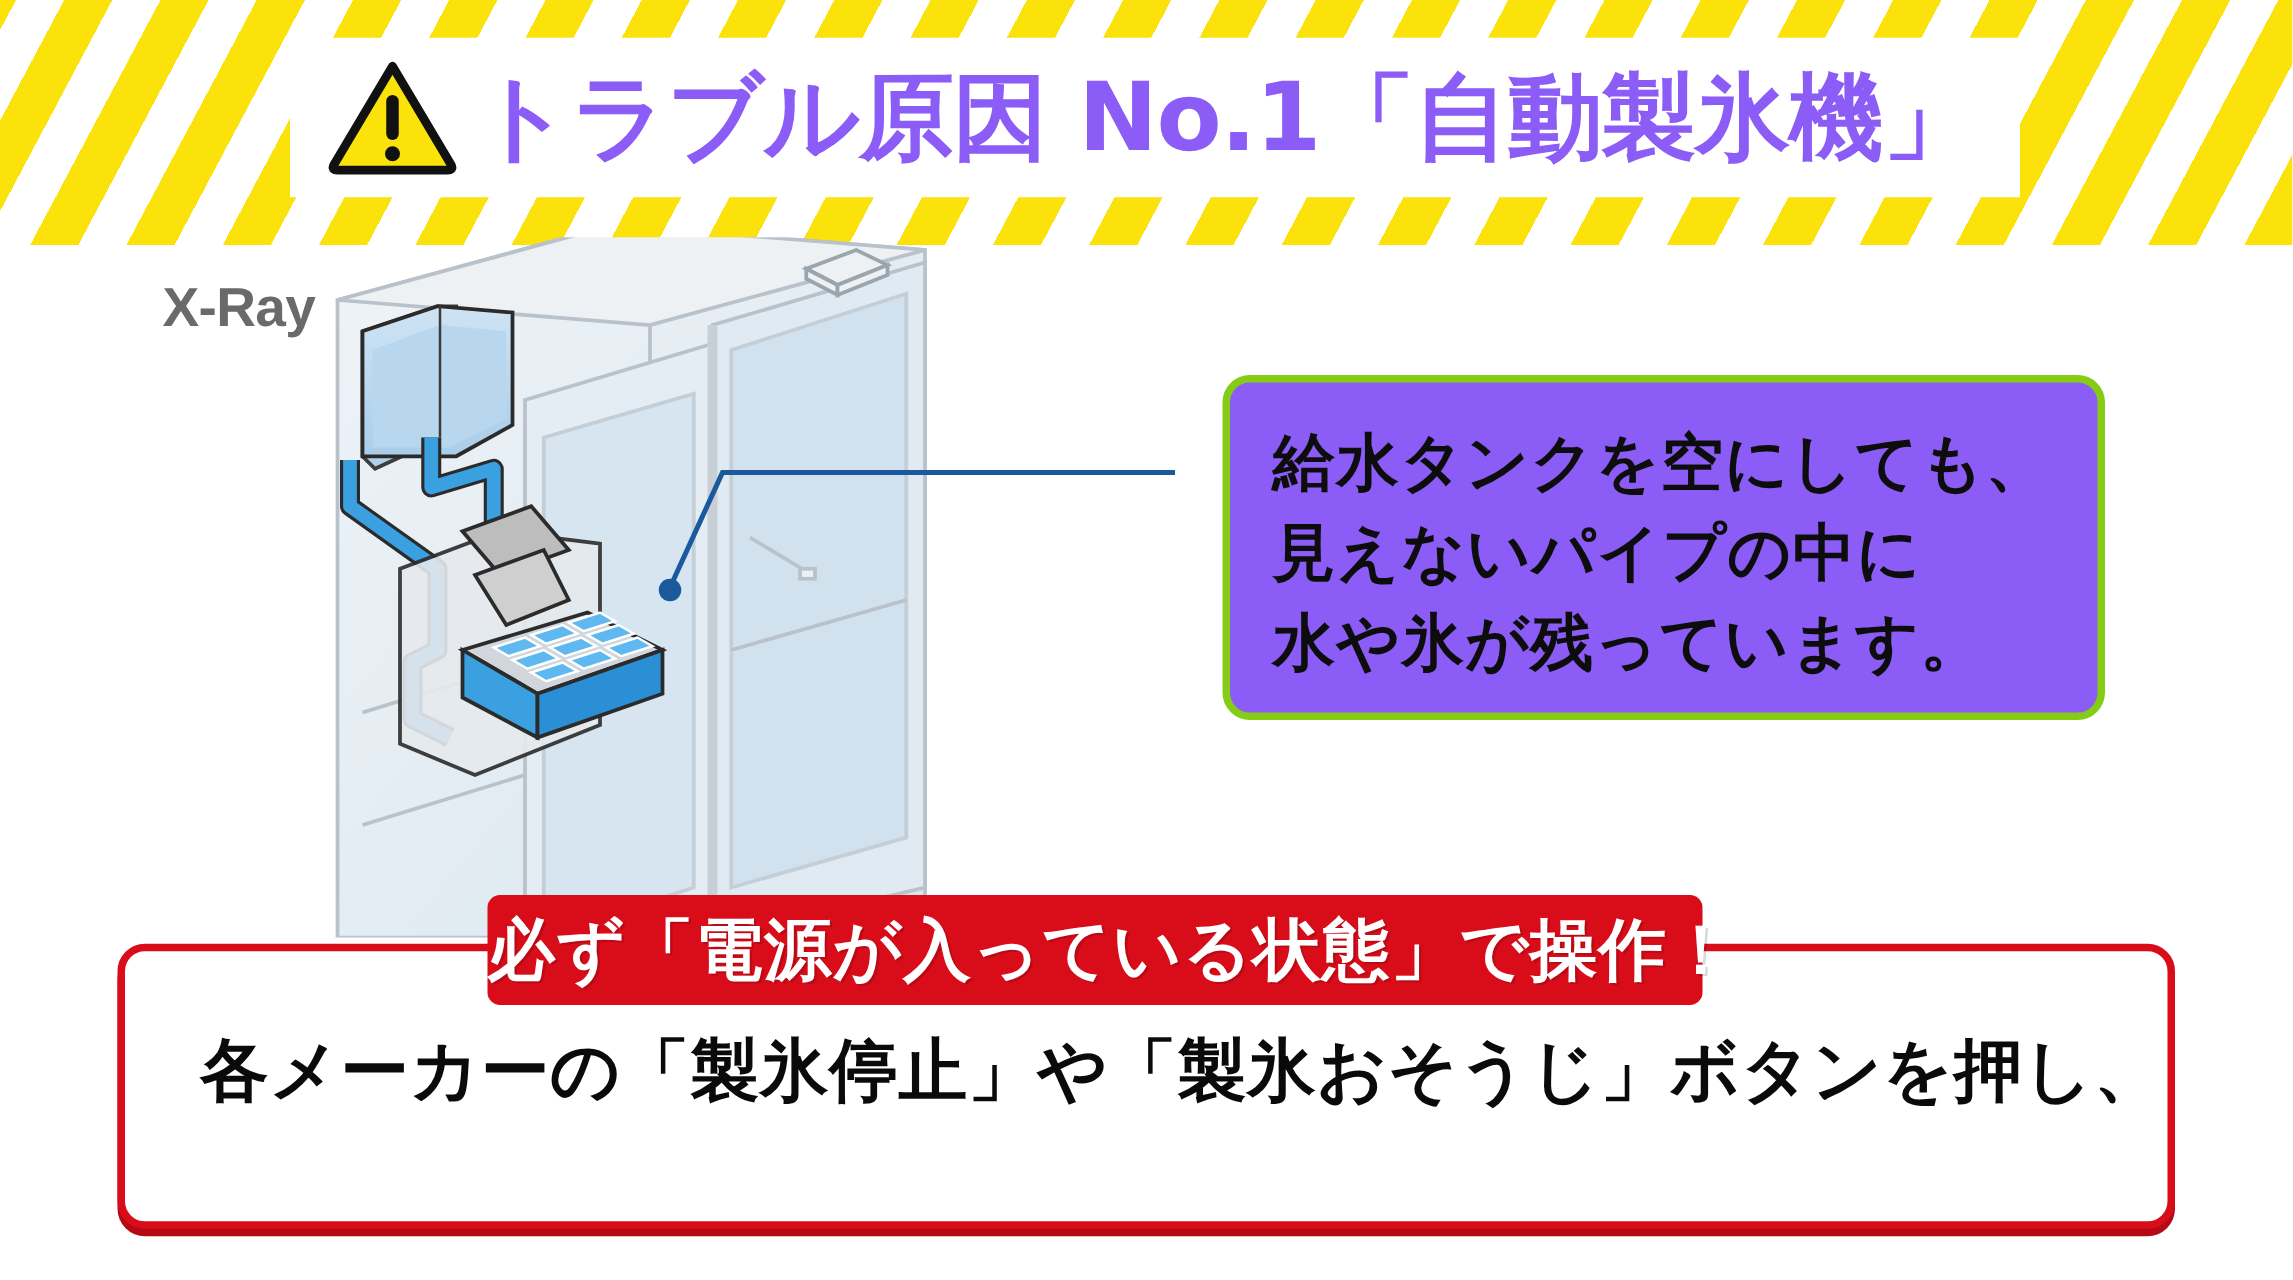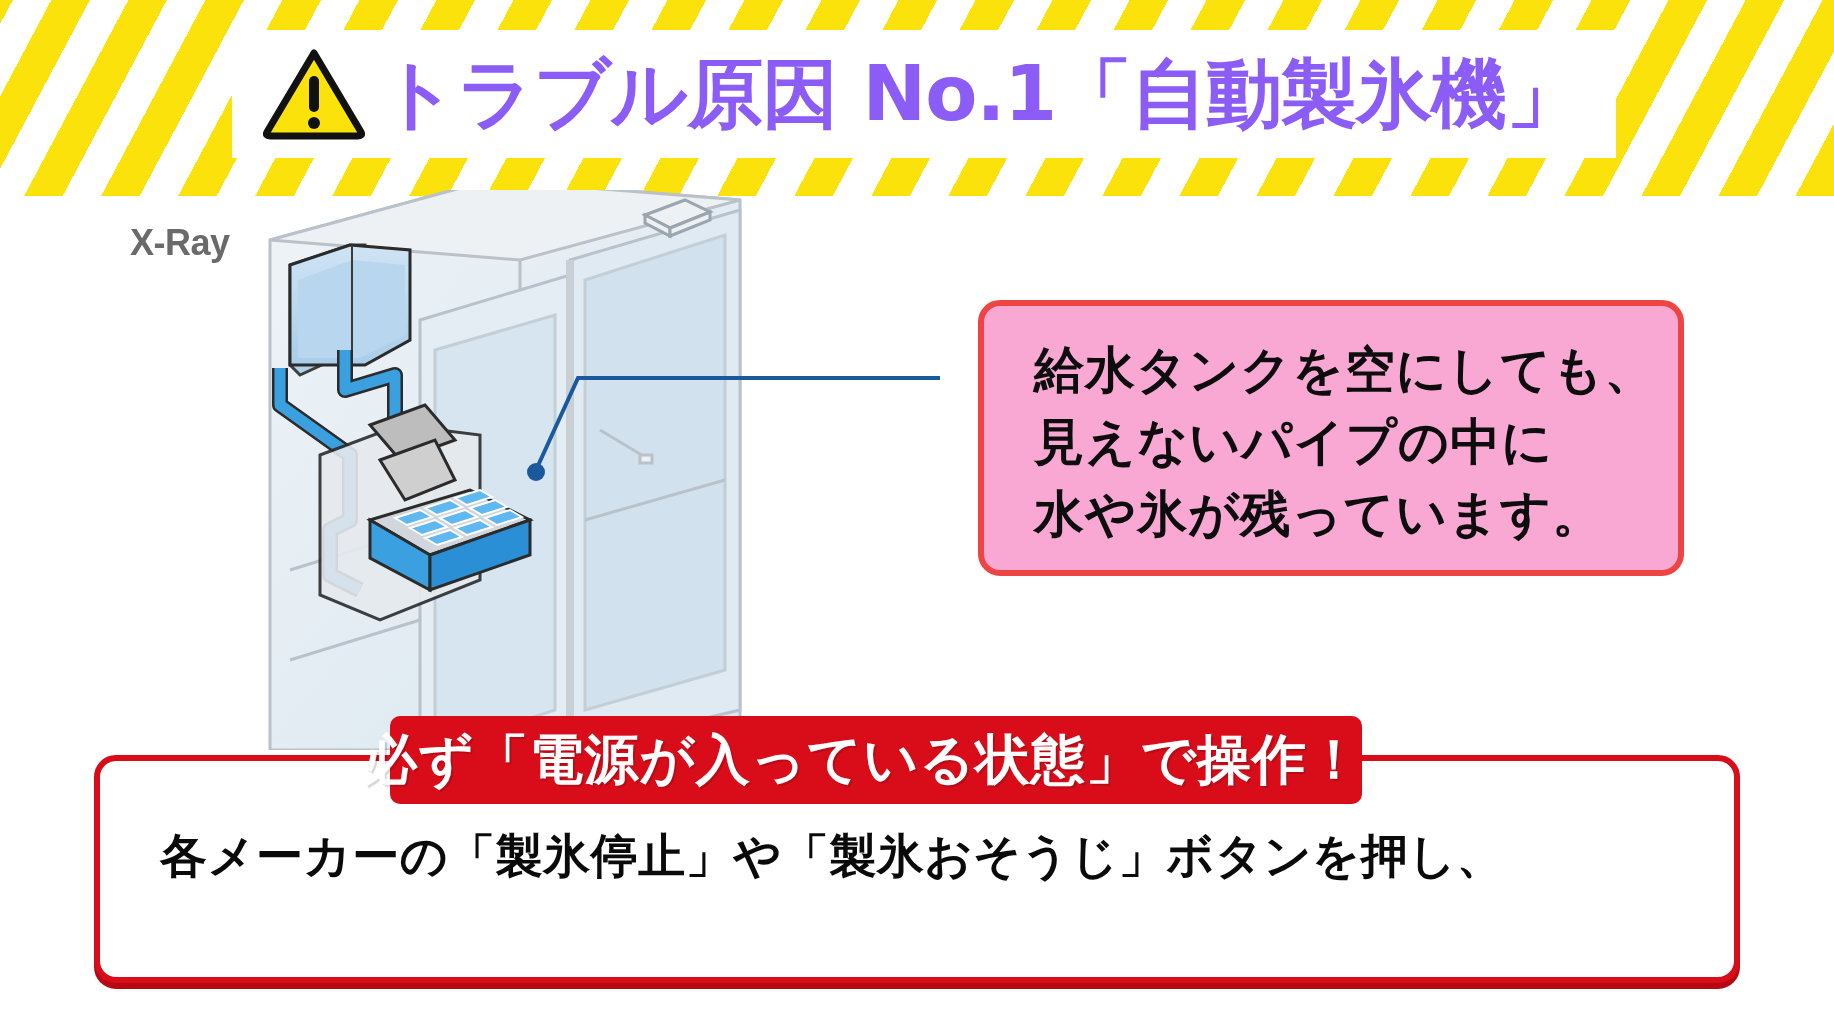--- a/index.html
+++ b/index.html
@@ -28,54 +28,54 @@
   .title-text {
     font-family: "DejaVu Sans", sans-serif; font-weight: bold;
     font-size: 76px; letter-spacing: -1px; color: #8b5cf6; white-space: nowrap;
     line-height: 1;
   }
 
   
   .xray-label {
     position: absolute; left: 130px; top: 222px;
     font-family: "Liberation Sans", sans-serif; font-weight: bold;
-    font-size: 36px; color: #6a6a6a; letter-spacing: -0.5px;
+    font-size: 44px; color: #6a6a6a; letter-spacing: -0.5px;
   }
   .illustration { position: absolute; left: 240px; top: 190px; width: 700px; height: 560px; }
 
   
   .callout {
     position: absolute; left: 978px; top: 300px; width: 706px; height: 276px;
-    border: 6px solid #ef4444; border-radius: 22px; background: #f9a8d4;
-    padding: 28px 28px 0 50px;
+    border: 6px solid #84cc16; border-radius: 22px; background: #8b5cf6;
+    padding: 28px 28px 0 34px;
   }
   .callout-line {
     font-weight: bold; font-size: 50px; line-height: 72px; color: #0d0d0d;
     white-space: nowrap; letter-spacing: 1px;
   }
 
   
   .instr-box {
     position: absolute; left: 94px; top: 755px; width: 1646px; height: 228px;
     border: 6px solid #d90d1a; border-radius: 22px; background: #ffffff;
     box-shadow: 0 6px 0 #b50a14;
   }
   .instr-banner {
     position: absolute; left: 390px; top: 716px; width: 972px; height: 88px;
-    background: #d90d1a; display: flex; align-items: center; justify-content: flex-end; border-radius: 10px;
+    background: #d90d1a; display: flex; align-items: center; justify-content: flex-start; border-radius: 10px;
   }
   .instr-banner-text {
     color: #ffffff; font-weight: bold; font-size: 54px; letter-spacing: 1px;
     white-space: nowrap; text-shadow: 2px 2px 0 rgba(0,0,0,0.15);
   }
   .instr-body {
     position: absolute; left: 160px; top: 818px; width: 1540px;
   }
   .instr-line {
-    font-weight: bold; font-size: 47px; line-height: 76px; color: #0a0a0a;
+    font-weight: bold; font-size: 55px; line-height: 76px; color: #0a0a0a;
     white-space: nowrap; letter-spacing: 0.5px;
   }
 </style>
 </head>
 <body>
 
 <div class="hazard-band"></div>
 <div class="title-plate"></div>
 <div class="title-row">
   <svg class="warn-icon" viewBox="0 0 104 92">

